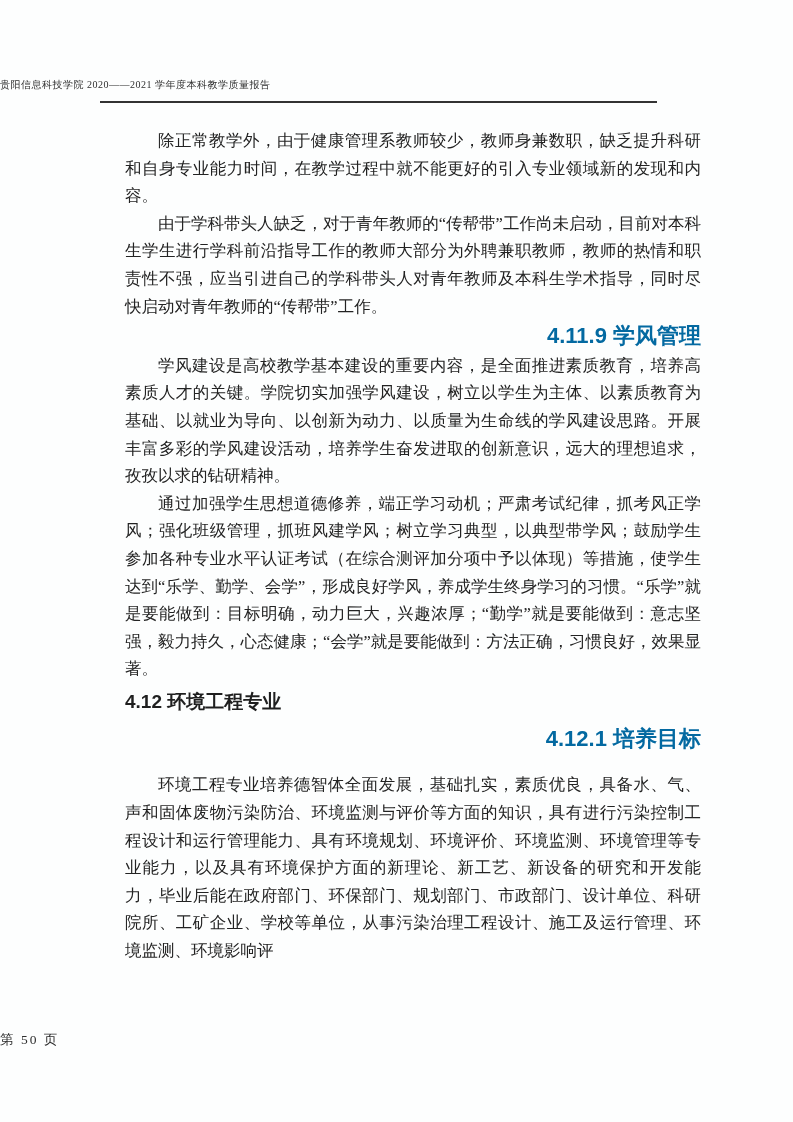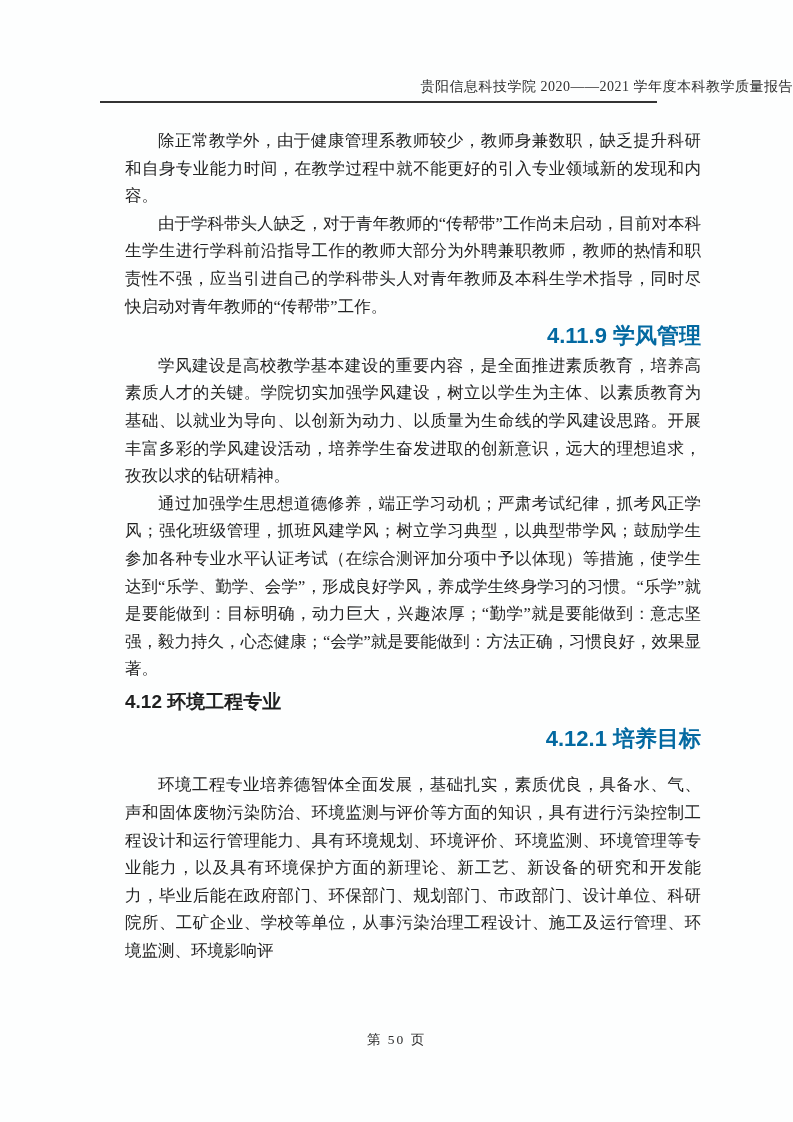--- a/index.html
+++ b/index.html
@@ -18,22 +18,22 @@
     position: absolute;
     inset: 0;
     background: #fdfefe;
   }
   
   .running-header-title {
     position: absolute;
     top: 78px;
     left: 0;
     width: 100%;
-    text-align: right;
-    font-size: 14px;
+    text-align: left;
+    font-size: 10px;
     letter-spacing: 0.5px;
     color: #2e2e2e;
     font-family: "Liberation Serif", serif;
   }
   .running-header-rule {
     position: absolute;
     top: 101px;
     left: 100px;
     width: 557px;
     height: 0;
@@ -78,21 +78,21 @@
   .heading-sub.tight-top {
     margin-top: 9px;
     margin-bottom: 19px;
   }
   
   .page-footer {
     position: absolute;
     top: 1031px;
     left: 0;
     width: 100%;
-    text-align: center;
+    text-align: left;
     font-size: 13.5px;
     letter-spacing: 2px;
     color: #2e2e2e;
     font-family: "Liberation Serif", serif;
   }
 </style>
 </head>
 <body>
 
 <div class="page">

